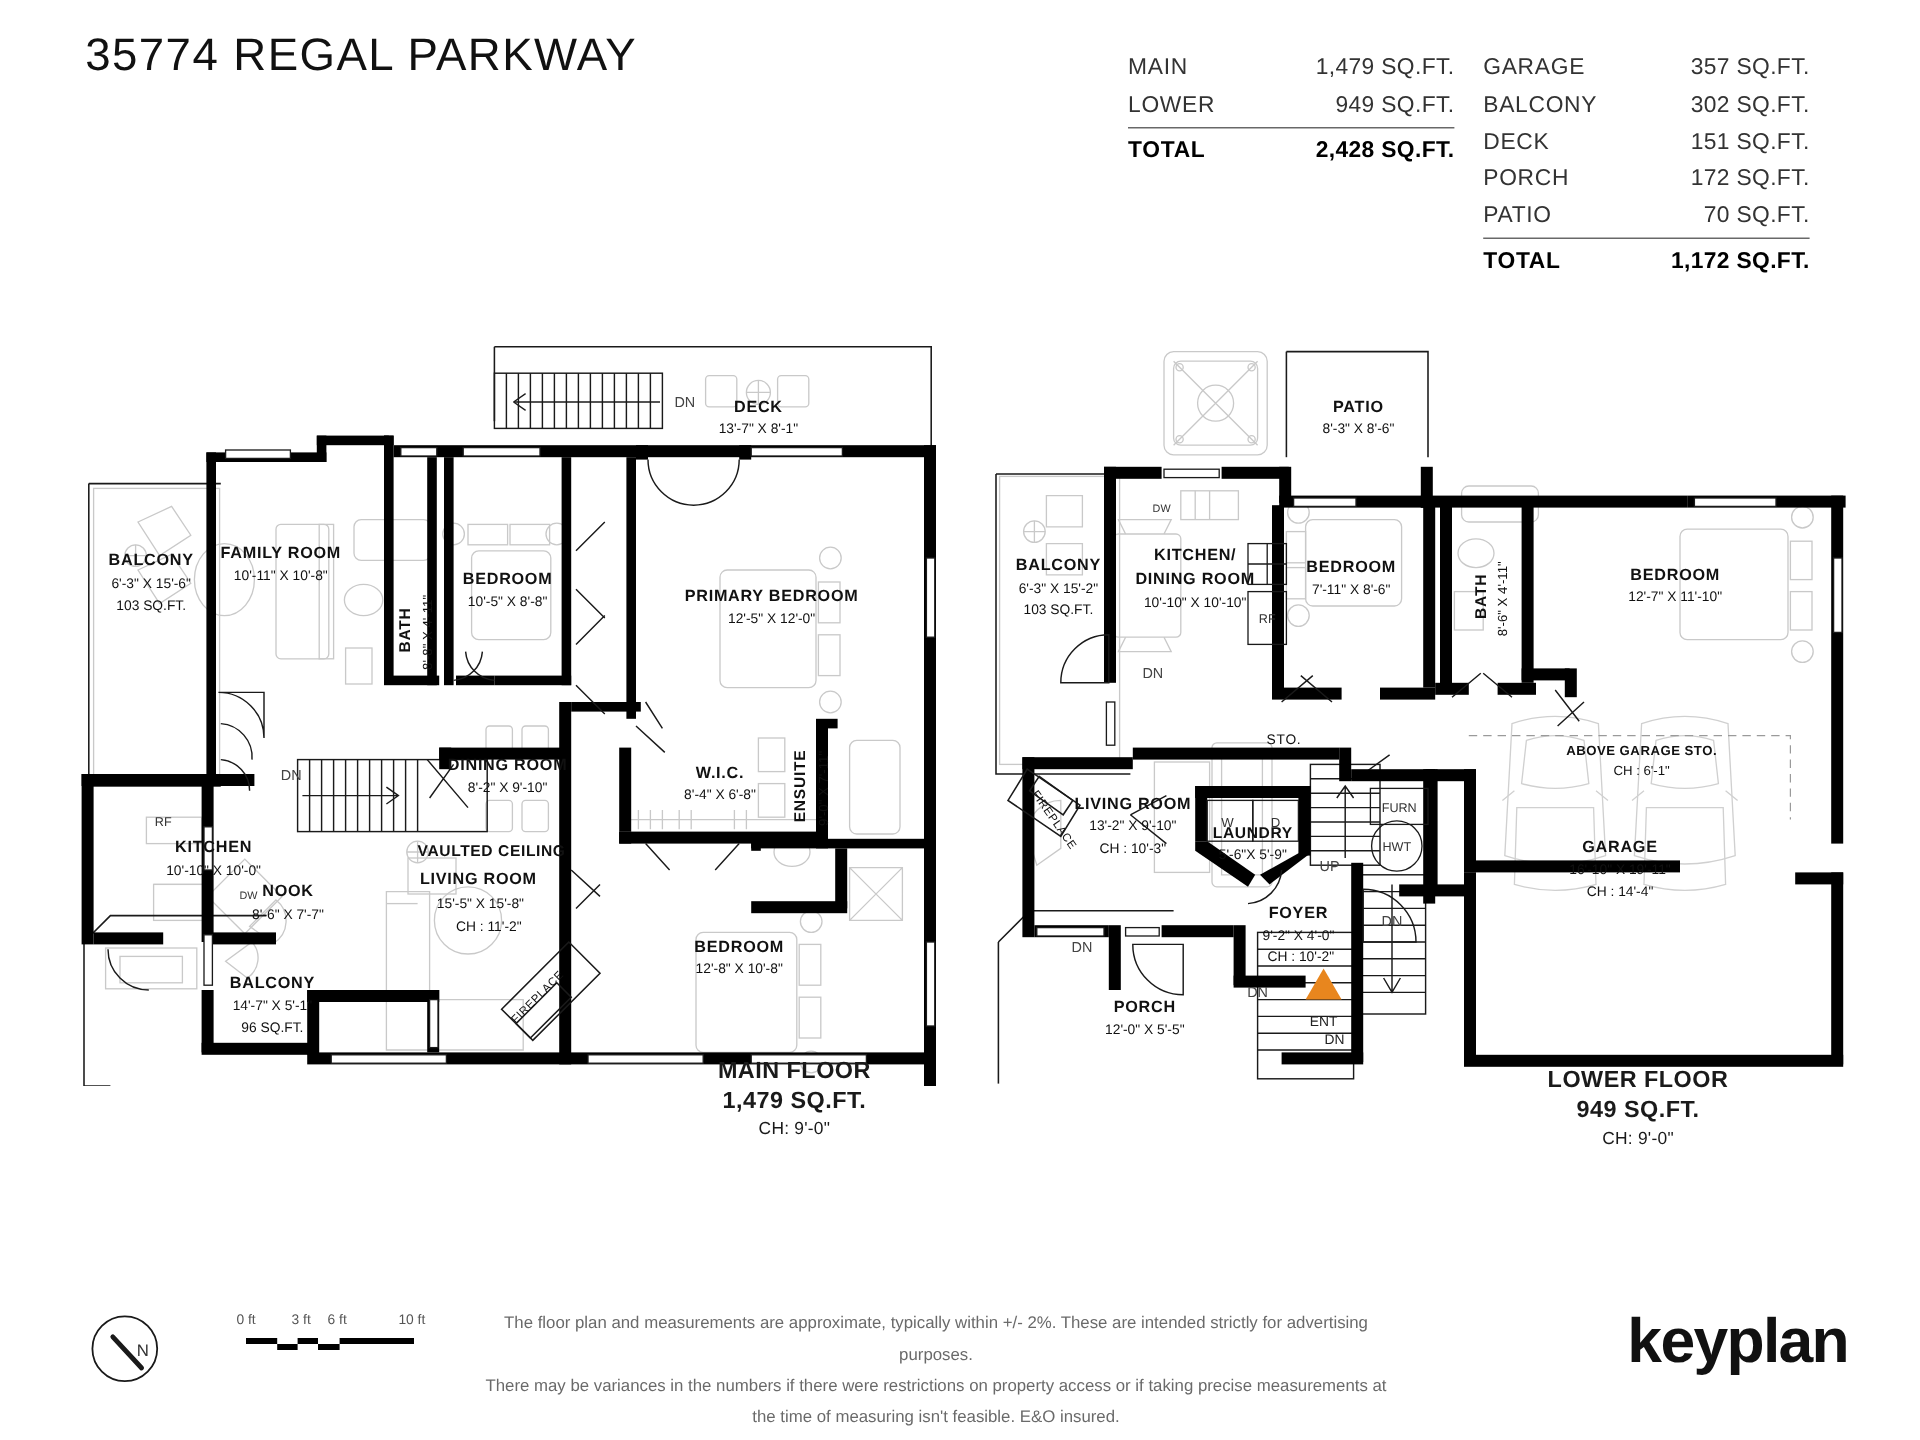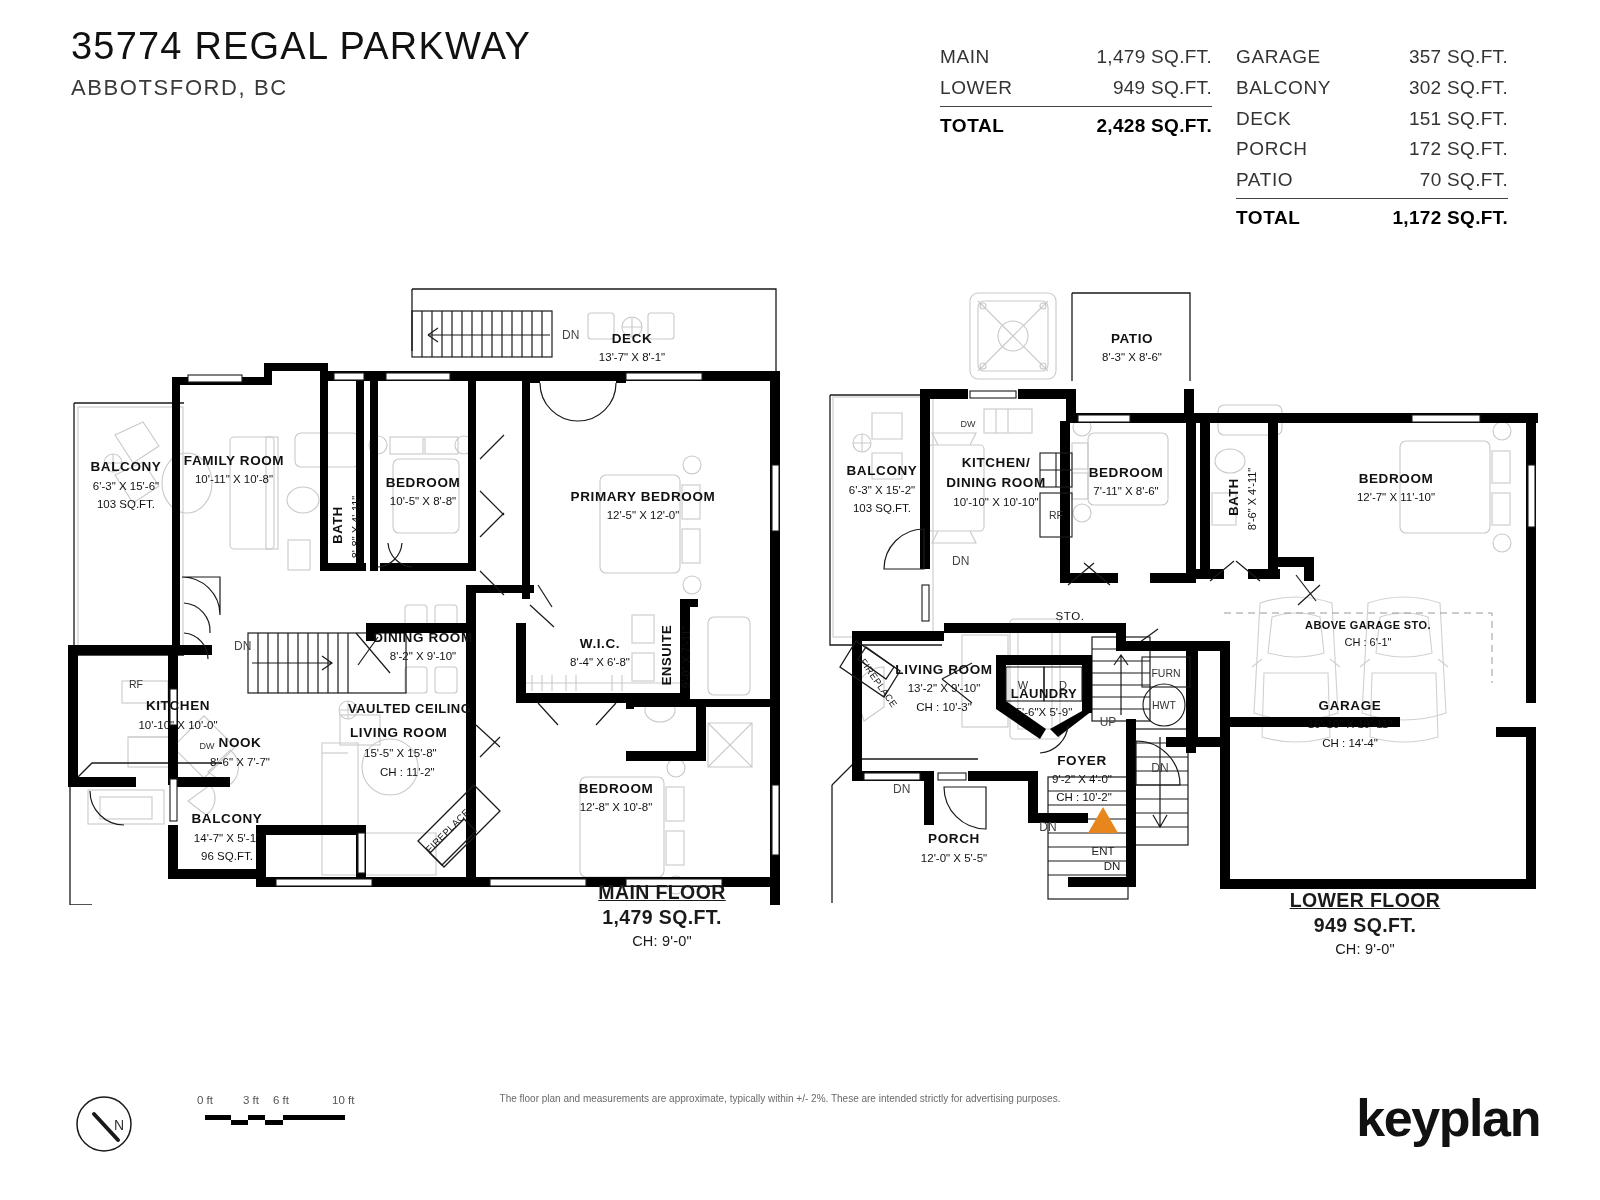--- a/index.html
+++ b/index.html
@@ -40,53 +40,52 @@
   #table-living { left: 940px; top: 42px; width: 272px; }
   #table-other  { left: 1236px; top: 42px; width: 272px; }
 
   
   #plan-main  { left: 60px;  top: 285px; width: 720px; height: 620px; }
   #plan-lower { left: 820px; top: 285px; width: 720px; height: 620px; }
   .plan-svg { display: block; }
 
   
   .floor-caption { text-align: center; line-height: 1.28; }
-  .floor-caption .fc-name { font-size: 19.5px; font-weight: 700; letter-spacing: .4px; text-decoration: underline; }
+  .floor-caption .fc-name { font-size: 19.5px; font-weight: 700; letter-spacing: .4px; }
   .floor-caption .fc-area { font-size: 19.5px; font-weight: 700; letter-spacing: .4px; }
   .floor-caption .fc-ch   { font-size: 14.5px; font-weight: 400; letter-spacing: .2px; margin-top: 2px;}
   #caption-main  { left: 527px;  top: 880px; width: 270px; }
   #caption-lower { left: 1230px; top: 888px; width: 270px; }
 
   
   #compass { left: 72px; top: 1092px; width: 70px; height: 70px; }
   #compass-n {
     left: 114px; top: 1117px; font-size: 14px; color: #333; font-weight: 300;
   }
   #scalebar { left: 197px; top: 1094px; width: 175px; }
   #scalebar .ticks { position: relative; height: 18px; }
   #scalebar .ticks span {
     position: absolute; font-size: 11.5px; color: #555; font-weight: 300;
     white-space: nowrap;
   }
   #disclaimer {
     left: 400px; top: 1090px; width: 760px; text-align: center;
-    font-size: 10px; line-height: 1.85; color: #6a6a6a; font-weight: 300;
+    font-size: 14px; line-height: 1.85; color: #6a6a6a; font-weight: 300;
   }
   #logo { right: 60px; top: 1088px; text-align: right; }
   #logo-text {
     font-size: 52px; font-weight: 700; letter-spacing: -1.4px; color: #111;
     display: inline-block; position: relative;
   }
 </style>
 </head>
 <body>
 
 <div id="header" class="abs">
   <div id="addr-line1">35774 REGAL PARKWAY</div>
-  <div id="addr-line2">ABBOTSFORD, BC</div>
 </div>
 
 <div id="table-living" class="area-table">
   <div class="row">
     <span class="lbl">MAIN</span>
     <span class="val">1,479 SQ.FT.</span>
   </div>
   <div class="row">
     <span class="lbl">LOWER</span>
     <span class="val">949 SQ.FT.</span>
@@ -650,18 +649,19 @@
     <rect x="8" y="3" width="26" height="5" fill="#000"></rect>
     <rect x="34" y="8" width="17" height="5" fill="#000"></rect>
     <rect x="51" y="3" width="17" height="5" fill="#000"></rect>
     <rect x="68" y="8" width="18" height="5" fill="#000"></rect>
     <rect x="86" y="3" width="62" height="5" fill="#000"></rect>
   </svg>
 </div>
 
 <div id="disclaimer" class="abs">
   <div>The floor plan and measurements are approximate, typically within +/- 2%. These are intended strictly for advertising purposes.</div>
+  <div>There may be variances in the numbers if there were restrictions on property access or if taking precise measurements at the time of measuring isn't feasible. E&amp;O insured.</div>
 </div>
 
 <div id="logo" class="abs">
   <span id="logo-text">keyplan</span>
   
 </div>
 
 </body></html>

